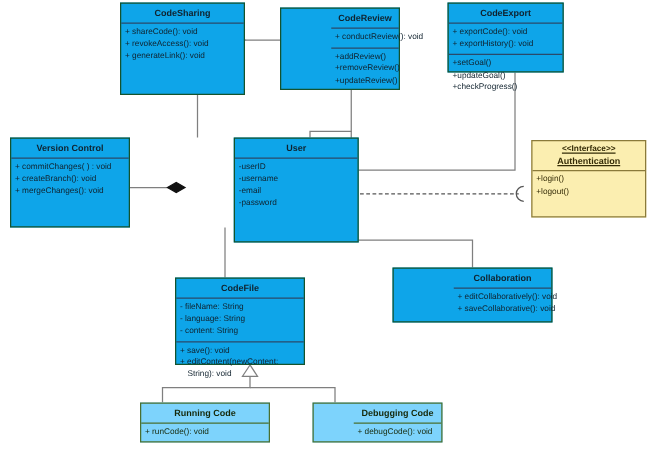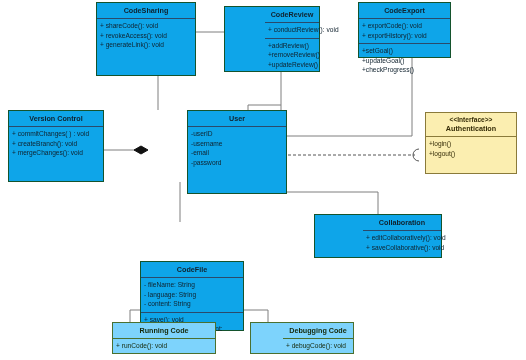--- a/index.html
+++ b/index.html
@@ -44,20 +44,21 @@
     font-weight: bold;
     font-size: 7.2px;
     line-height: 1.25;
     padding: 3px 2px;
     color: #10222e;
     border-bottom: 1px solid #2a4a6b;
   }
   .node.iface .node-title {
     border-bottom: 1px solid #8a7a3a;
     color: #352c07;
+    text-decoration: underline;
   }
   .node.green .node-title {
     border-bottom: 1px solid #4a7030;
     color: #16290a;
   }
   .stereo {
     display: block;
     font-weight: bold;
     font-size: 6.6px;
   }
@@ -170,21 +171,21 @@
     <div class="node-title">
       <span class="stereo">&lt;&lt;Interface&gt;&gt;</span>
       <span>Authentication</span>
     </div>
     <div class="compartment last">
       <div class="member">+login()</div>
       <div class="member">+logout()</div>
     </div>
   </div>
 
-  <div class="node" style="left:140px; top:222px; width:104px; height:70px;margin-top:39px;">
+  <div class="node" style="left:140px; top:222px; width:104px; height:70px;">
     <div class="node-title">CodeFile</div>
     <div class="compartment">
       <div class="member">- fileName: String</div>
       <div class="member">- language: String</div>
       <div class="member">- content: String</div>
     </div>
     <div class="compartment last">
       <div class="member">+ save(): void</div>
       <div class="member">+ editContent(newContent:</div>
       <div class="member cont">String): void</div>

